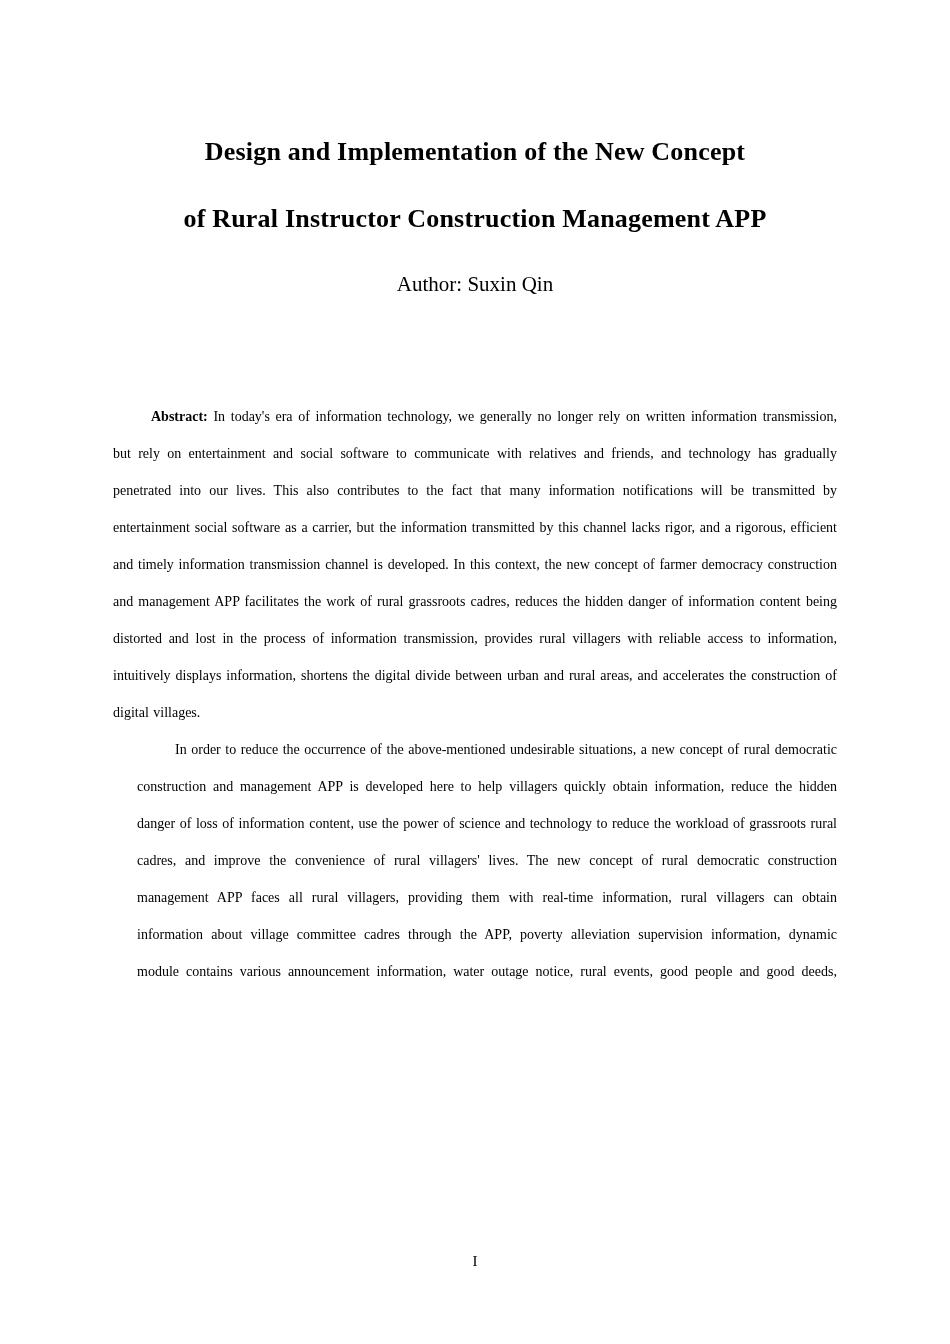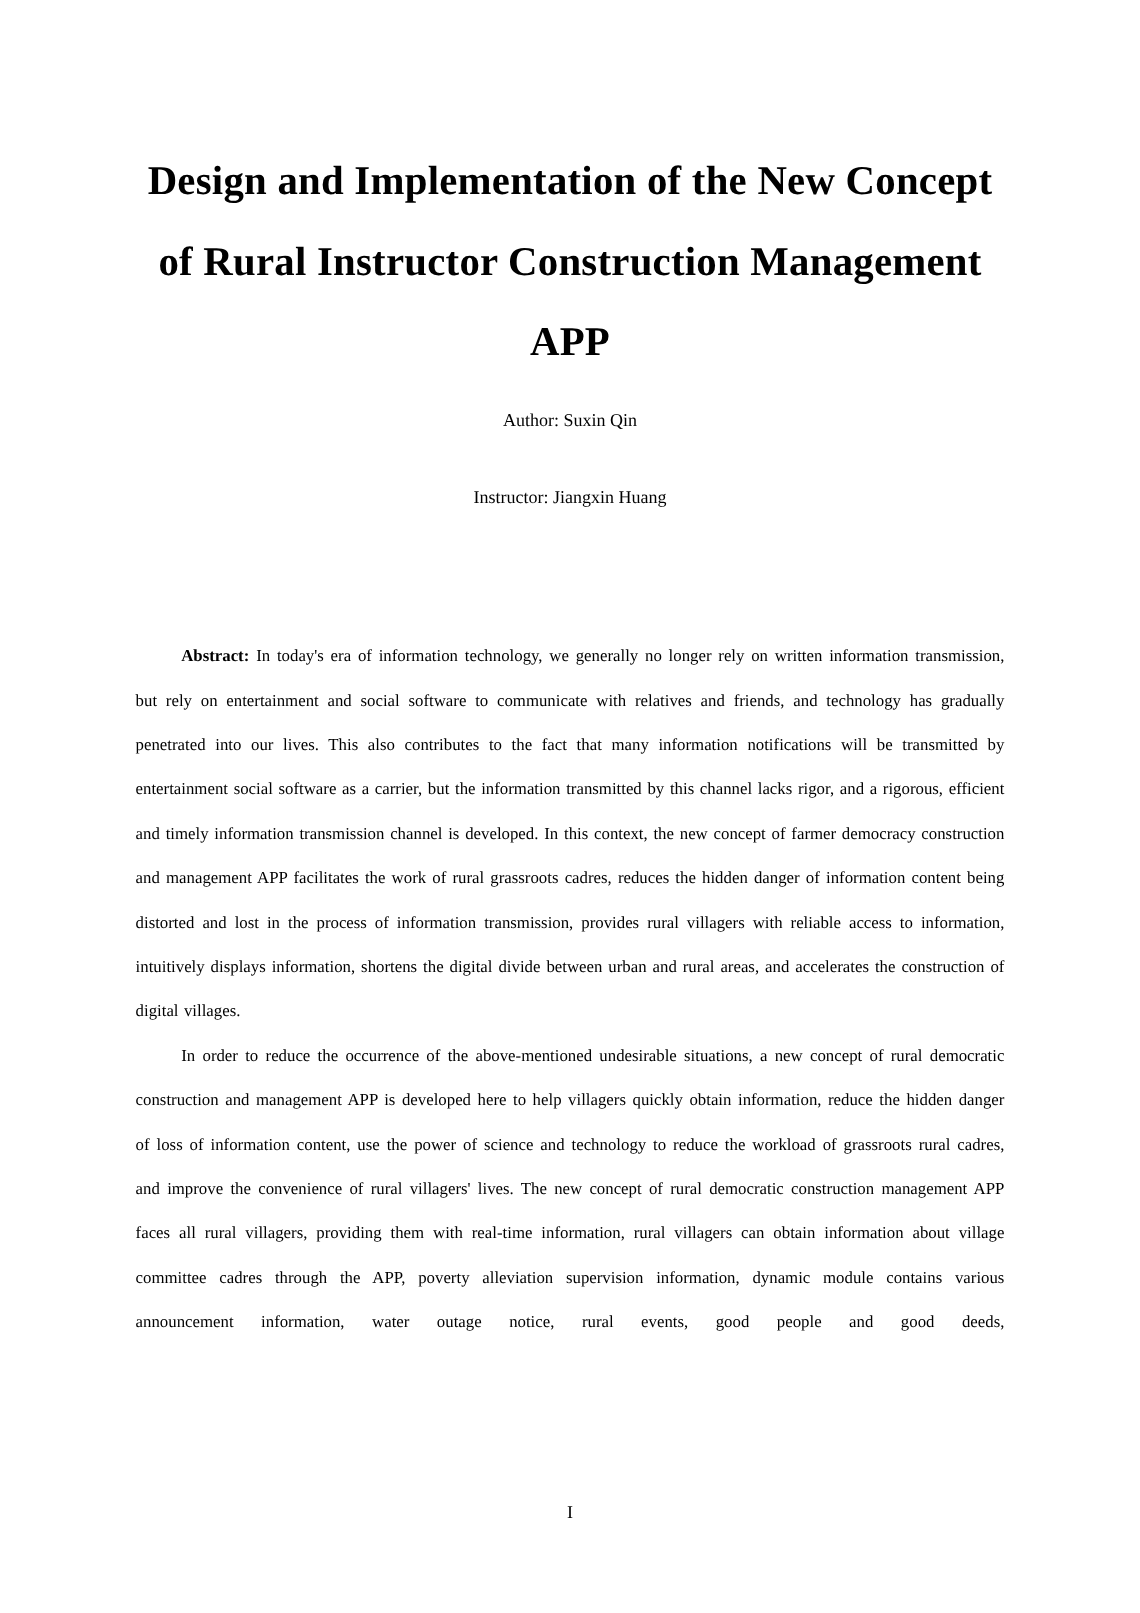--- a/index.html
+++ b/index.html
@@ -15,43 +15,44 @@
     background: #ffffff;
     font-family: "Liberation Serif", "DejaVu Serif", serif;
     color: #000000;
     box-sizing: border-box;
     padding: 118px 113px 0 113px;
     overflow: hidden;
   }
   .title-line {
     text-align: center;
     font-weight: bold;
-    font-size: 34px;
+    font-size: 26px;
     line-height: 67px;
     letter-spacing: 0.2px;
   }
   .byline {
     text-align: center;
-    font-size: 15px;
+    font-size: 21px;
     line-height: 64px;
     font-weight: normal;
   }
   .pre-abstract-spacer {
     height: 82px;
   }
   .body-para {
     margin: 0;
     font-size: 14px;
     line-height: 37px;
     text-align: justify;
     text-indent: 38px;
     word-spacing: 1px;
   }
   .body-para.continues {
     text-align-last: justify;
+    margin-left: 24px;
   }
   .abstract-label {
     font-weight: bold;
   }
   .page-footer {
     position: absolute;
     left: 0;
     right: 0;
     bottom: 74px;
     text-align: center;
@@ -63,21 +64,20 @@
 <body>
 
 <div class="page">
 
   <div class="title-line">Design and Implementation of the New Concept</div>
 
   <div class="title-line">of Rural Instructor Construction Management APP</div>
 
   <div class="byline">Author: Suxin Qin</div>
 
-  <div class="byline">Instructor: Jiangxin Huang</div>
 
   <div class="pre-abstract-spacer"></div>
 
   <p class="body-para">
     <span class="abstract-label">Abstract:</span>
     <span>In today's era of information technology, we generally no longer rely on written information transmission, but rely on entertainment and social software to communicate with relatives and friends, and technology has gradually penetrated into our lives. This also contributes to the fact that many information notifications will be transmitted by entertainment social software as a carrier, but the information transmitted by this channel lacks rigor, and a rigorous, efficient and timely information transmission channel is developed. In this context, the new concept of farmer democracy construction and management APP facilitates the work of rural grassroots cadres, reduces the hidden danger of information content being distorted and lost in the process of information transmission, provides rural villagers with reliable access to information, intuitively displays information, shortens the digital divide between urban and rural areas, and accelerates the construction of digital villages.</span>
   </p>
 
   <p class="body-para continues">In order to reduce the occurrence of the above-mentioned undesirable situations, a new concept of rural democratic construction and management APP is developed here to help villagers quickly obtain information, reduce the hidden danger of loss of information content, use the power of science and technology to reduce the workload of grassroots rural cadres, and improve the convenience of rural villagers' lives. The new concept of rural democratic construction management APP faces all rural villagers, providing them with real-time information, rural villagers can obtain information about village committee cadres through the APP, poverty alleviation supervision information, dynamic module contains various announcement information, water outage notice, rural events, good people and good deeds,</p>
 

